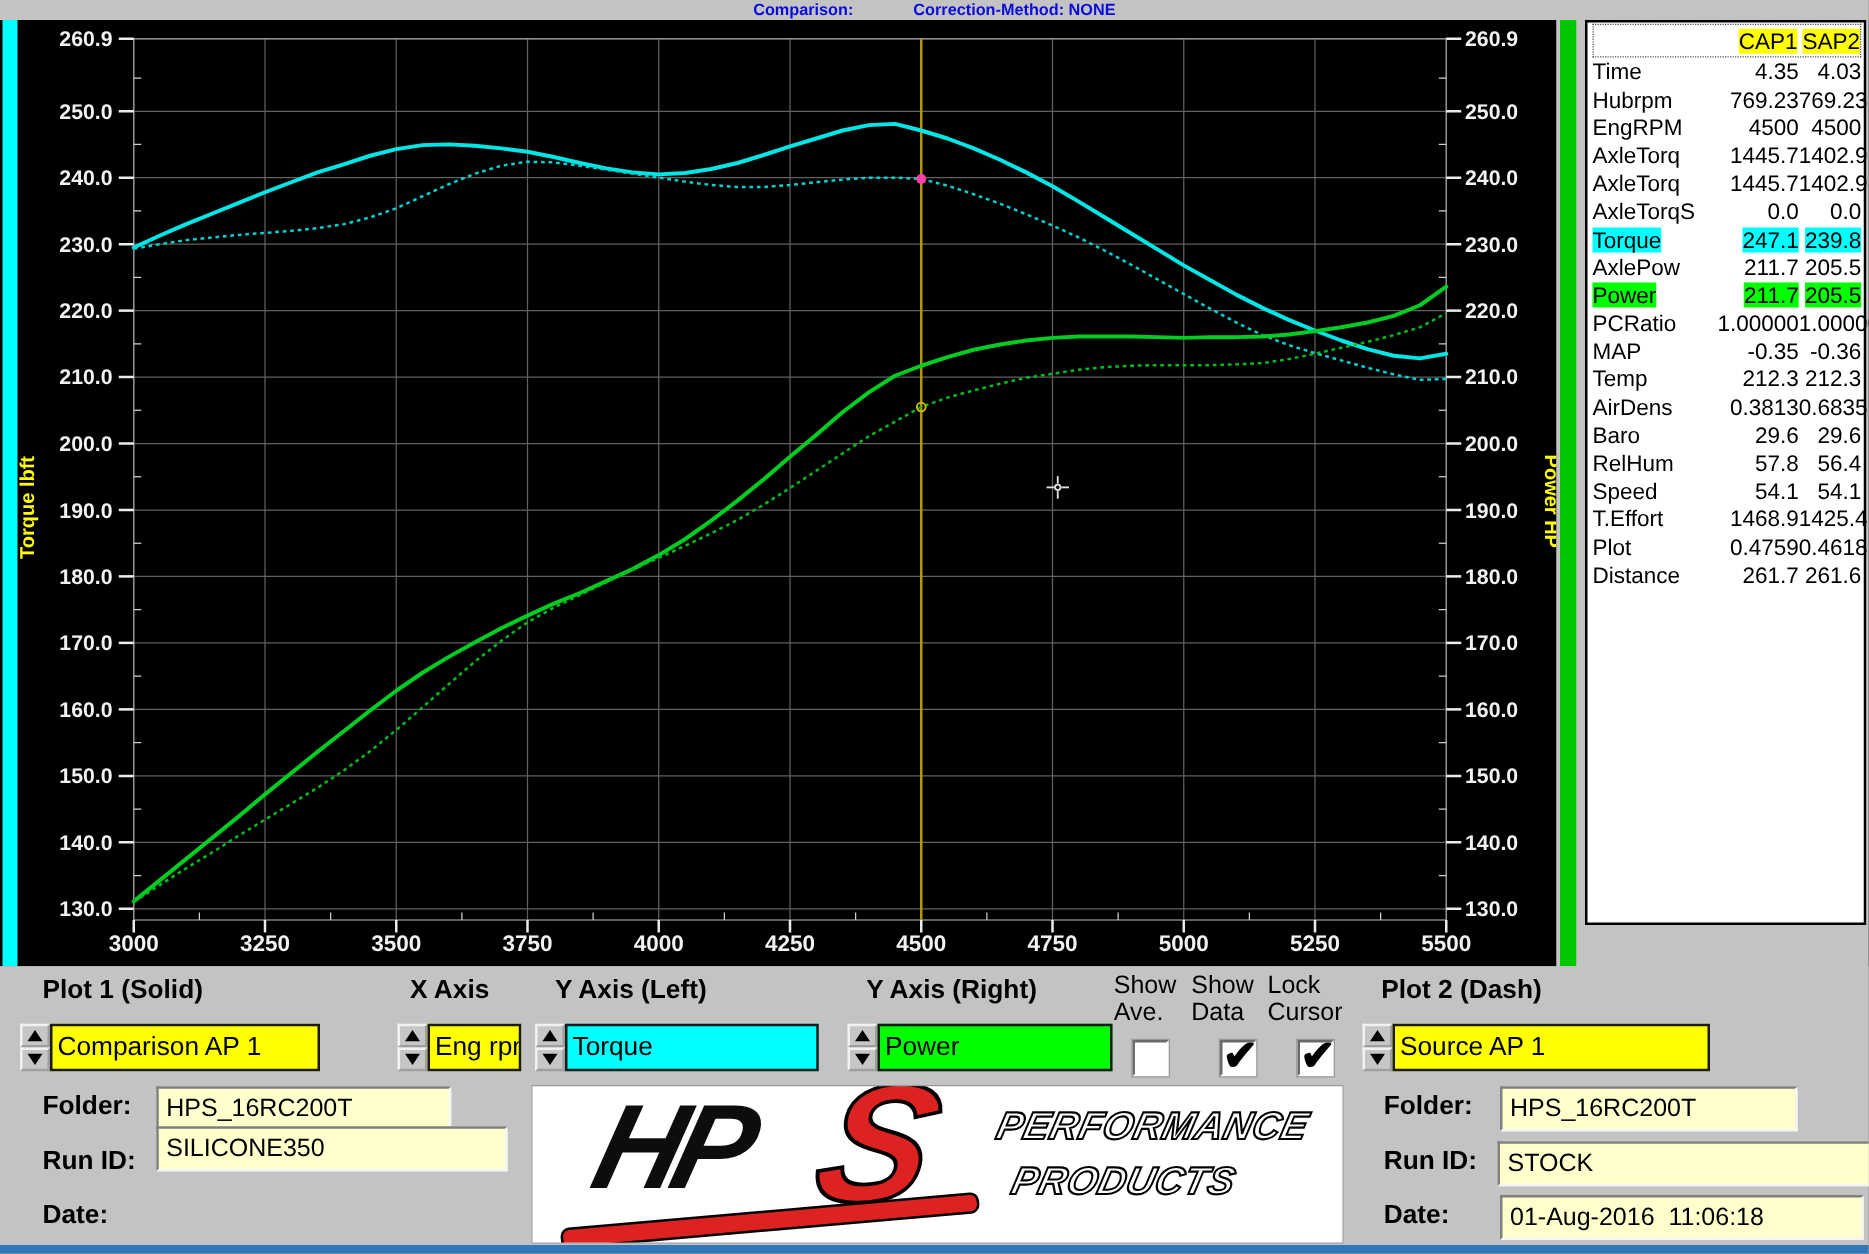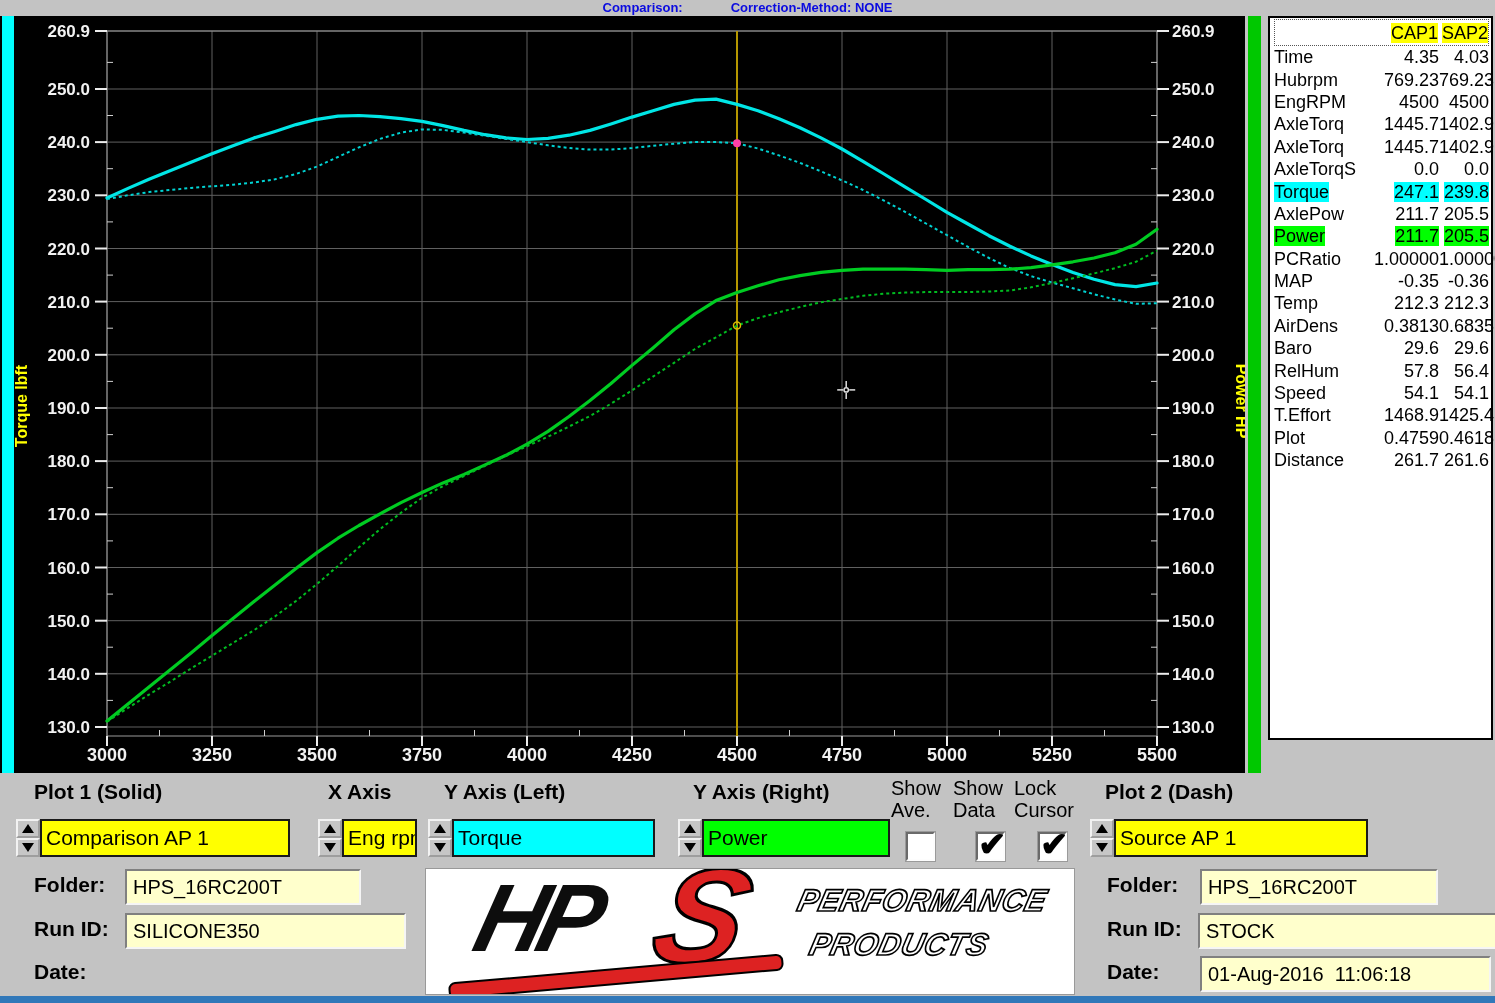--- a/index.html
+++ b/index.html
@@ -401,38 +401,38 @@
   </div>
   <div class="spinner" style="left:1090px;top:46px;">
     <div class="spin-btn">
         <div class="tri-up"></div>
       </div>
     <div class="spin-btn">
         <div class="tri-dn"></div>
       </div>
   </div>
 
-  <div class="drop-field" style="left:40px;top:46px;width:250px;background:#ffff00;">Comparison AP 1</div>
+  <div class="drop-field" style="left:40px;top:46px;width:216px;background:#ffff00;">Comparison AP 1</div>
   <div class="drop-field" style="left:342px;top:46px;width:75px;background:#ffff00;">Eng rpm</div>
   <div class="drop-field" style="left:452px;top:46px;width:203px;background:#00ffff;">Torque</div>
   <div class="drop-field" style="left:702px;top:46px;width:188px;background:#00ff00;">Power</div>
   <div class="drop-field" style="left:1114px;top:46px;width:254px;background:#ffff00;">Source AP 1</div>
 
   <div class="checkbox" style="left:906px;top:59px;"></div>
   <div class="checkbox" style="left:976px;top:59px;">
       <span class="mark">✔</span>
     </div>
   <div class="checkbox" style="left:1038px;top:59px;">
       <span class="mark">✔</span>
     </div>
 
   <div class="ctl-label" style="left:22px;top:100px;">Folder:</div>
   <input class="txt-field" style="left: 125px; top: 96px; width: 236px;" value="HPS_16RC200T">
   <div class="ctl-label" style="left:22px;top:144px;">Run ID:</div>
-  <input class="txt-field" style="left: 125px; top: 140px; width: 281px;" value="SILICONE350">
+  <input class="txt-field" style="left: 125px; top: 128px; width: 281px;" value="SILICONE350">
   <div class="ctl-label" style="left:22px;top:187px;">Date:</div>
 
   <div class="abs logo-box">
     <span class="hps-hp">HP</span>
     <span class="hps-s">S</span>
     <div class="hps-swoosh"></div>
     <span class="logo-line" style="left:372px;top:14px;">PERFORMANCE</span>
     <span class="logo-line" style="left:384px;top:58px;">PRODUCTS</span>
   </div>
 

